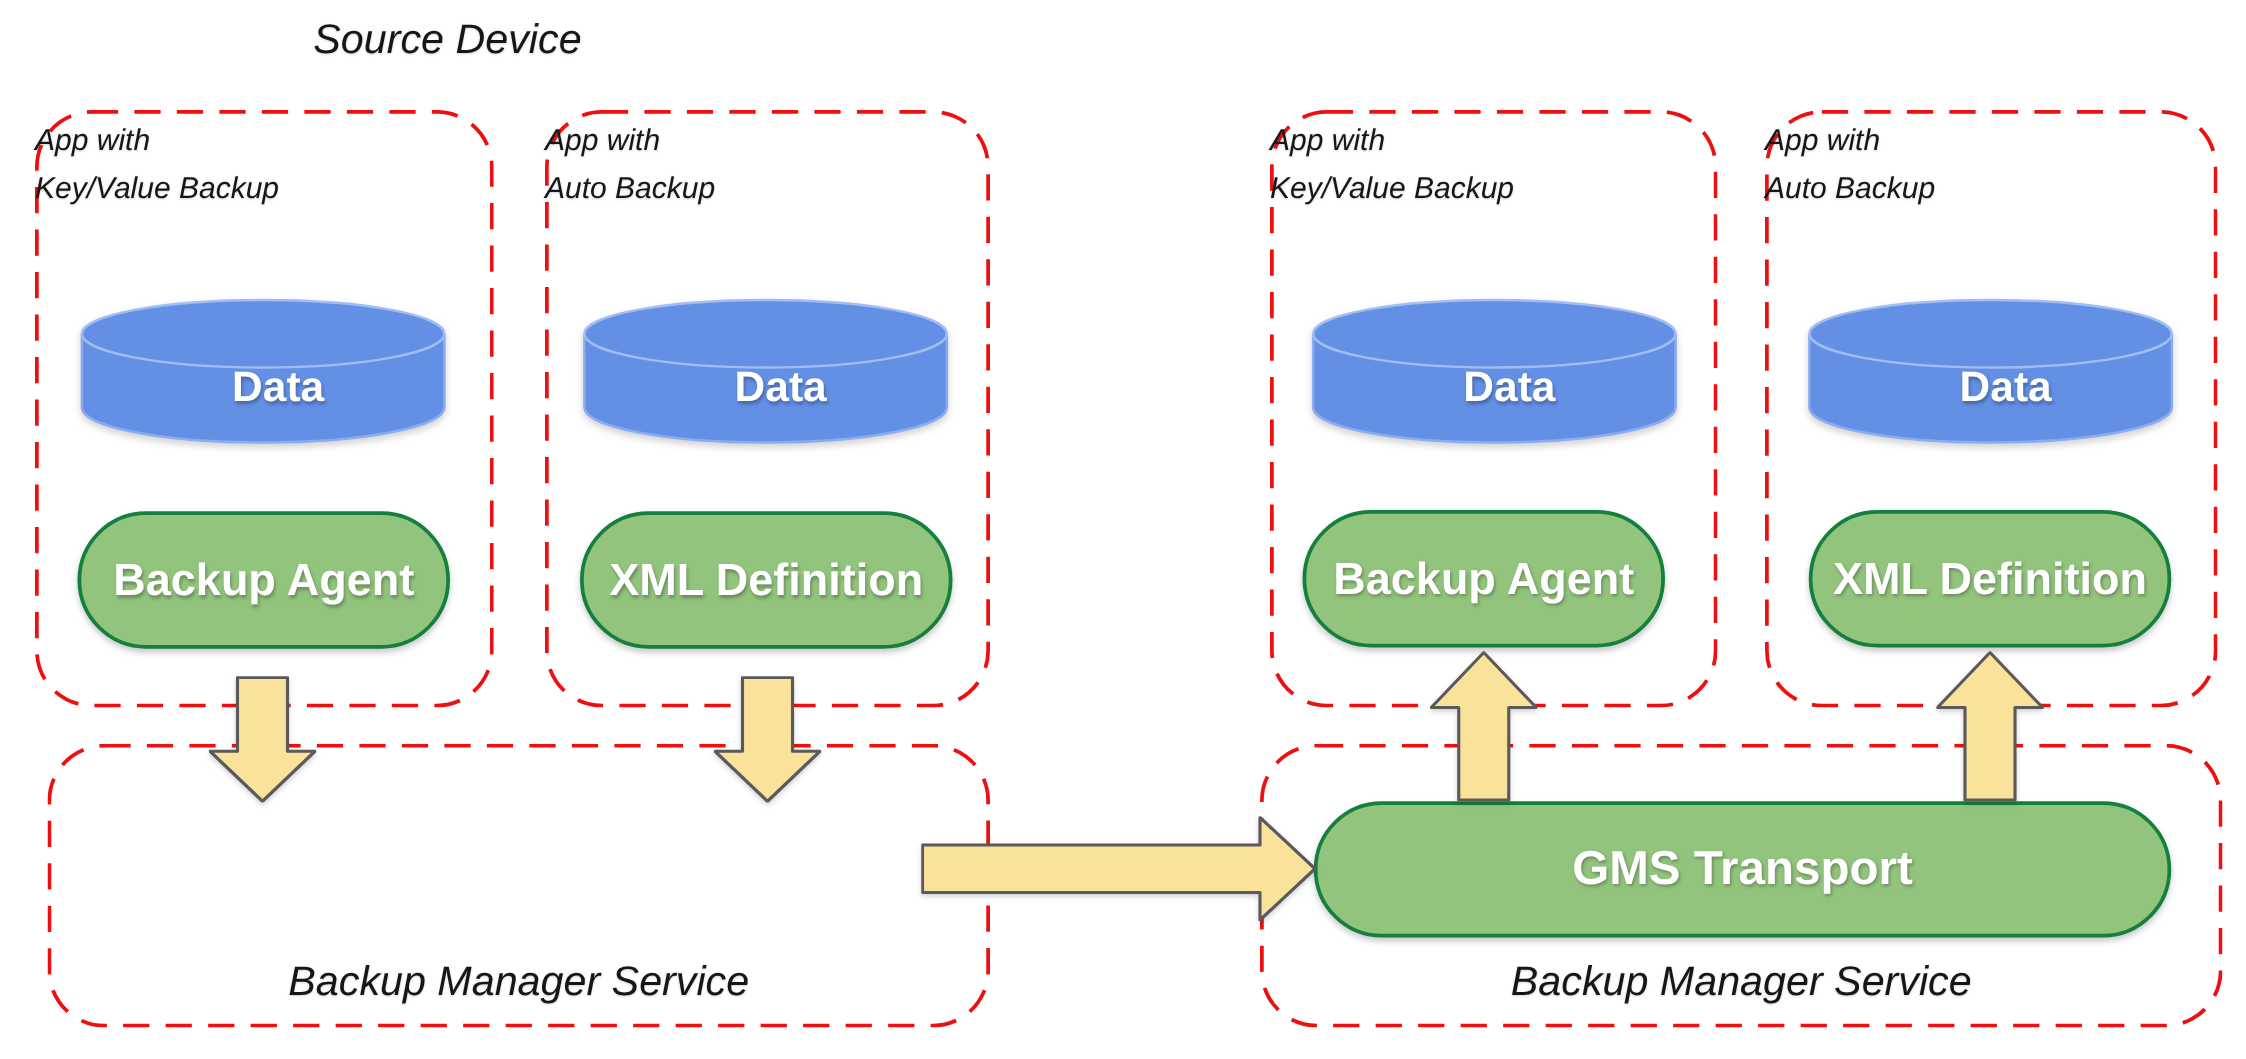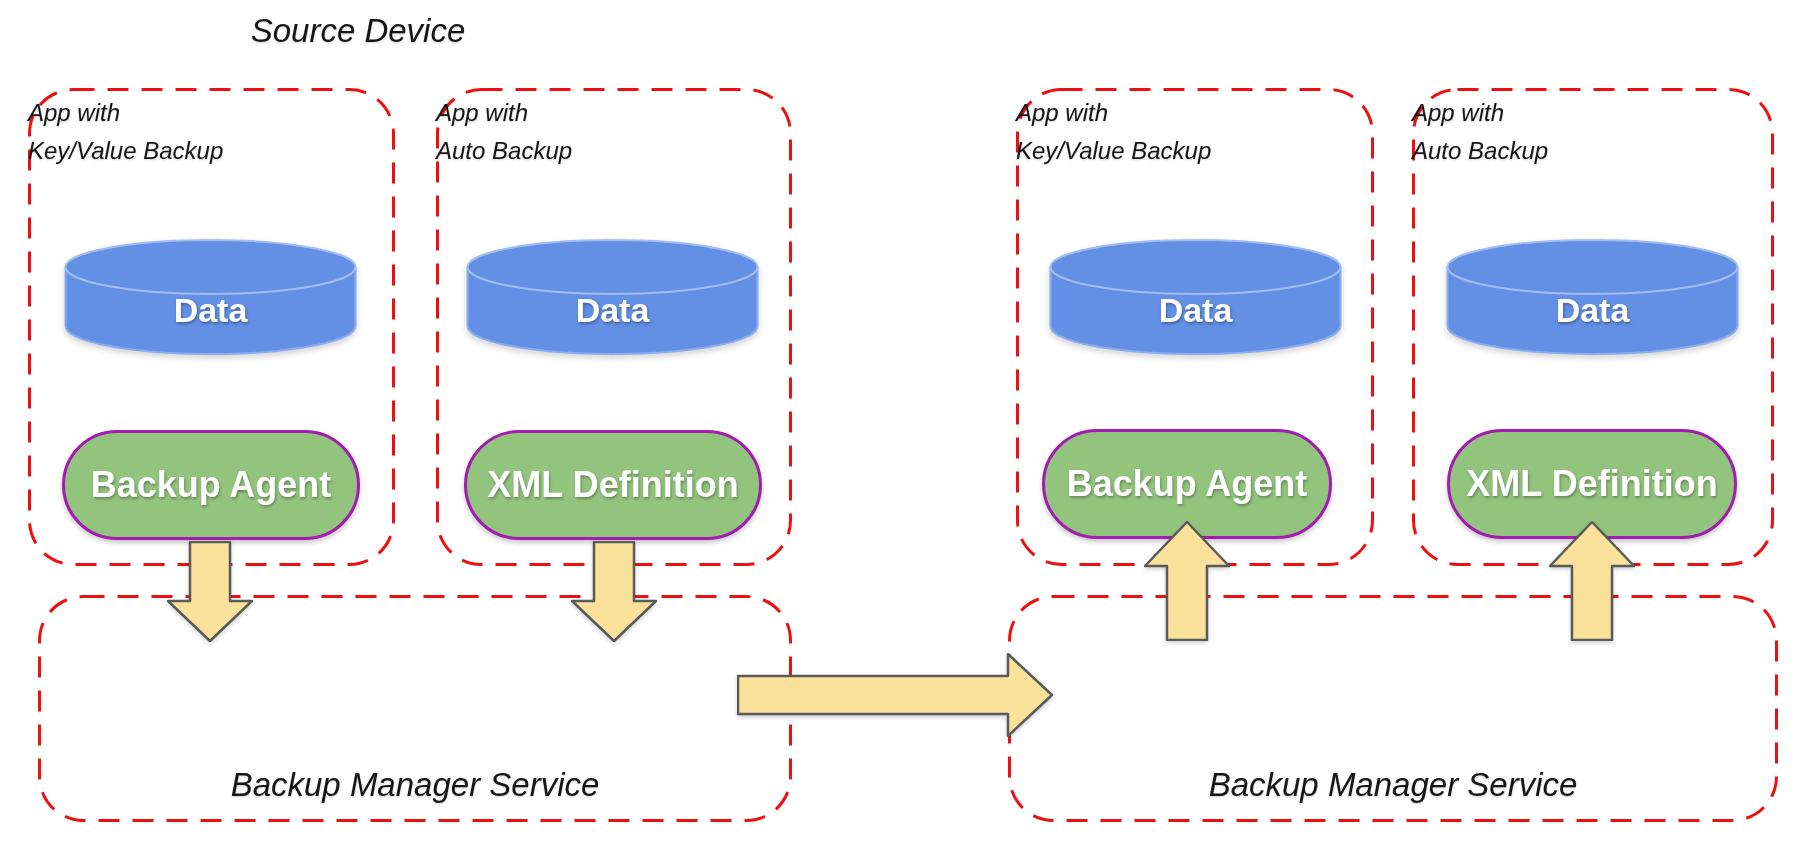--- a/index.html
+++ b/index.html
@@ -24,31 +24,32 @@
     text-shadow:0 1px 2px rgba(0,0,0,.18);white-space:nowrap;
   }
 
   
   .cylinder{position:absolute;z-index:2;filter:drop-shadow(0 3px 3px rgba(0,0,0,.18));}
   .cylinder .cyl-label{
     position:absolute;left:0;top:30px;width:100%;height:84px;
     display:flex;align-items:center;justify-content:center;
     font-size:34px;font-weight:bold;color:#ffffff;
     text-shadow:1px 2px 3px rgba(0,0,0,.30);
+    padding-left:12px;
   }
 
   
   .pill{
     position:absolute;z-index:2;
-    background:#93c47d;border:3px solid #a21caf;border-radius:56px;
+    background:#93c47d;border:3px solid #15803d;border-radius:56px;
     display:flex;align-items:center;justify-content:center;
     color:#ffffff;font-weight:bold;
     text-shadow:1px 2px 3px rgba(0,0,0,.30);
     box-shadow:0 3px 5px rgba(0,0,0,.22);
-    box-sizing:border-box;white-space:nowrap;margin-top:21px;
+    box-sizing:border-box;white-space:nowrap;
   }
   .pill.component{font-size:36px;}
   .pill.transport{font-size:38px;}
 
   
   .service-caption{
     position:absolute;z-index:2;text-align:center;
     font-size:33px;font-style:italic;color:#161616;
     text-shadow:0 1px 2px rgba(0,0,0,.18);white-space:nowrap;
   }
@@ -135,20 +136,23 @@
   <div class="pill component" style="left:464px;top:409px;width:298px;height:110px;">
     <span>XML Definition</span>
   </div>
   <div class="pill component" style="left:1042px;top:408px;width:290px;height:110px;">
     <span>Backup Agent</span>
   </div>
   <div class="pill component" style="left:1447px;top:408px;width:290px;height:110px;">
     <span>XML Definition</span>
   </div>
 
+  <div class="pill transport" style="left:1051px;top:641px;width:686px;height:109px;">
+    <span>GMS Transport</span>
+  </div>
 
   <div class="service-caption" style="left:38px;top:766px;width:754px;">Backup Manager Service</div>
   <div class="service-caption" style="left:1008px;top:766px;width:770px;">Backup Manager Service</div>
 
   <svg class="arrow" style="left:167px;top:541px;" width="86" height="101">
     <polygon points="23,1 63,1 63,60 85,60 43,100 1,60 23,60" fill="#fbe29a" stroke="#5a5a5a" stroke-width="2.5" stroke-linejoin="round"></polygon>
   </svg>
   <svg class="arrow" style="left:571px;top:541px;" width="86" height="101">
     <polygon points="23,1 63,1 63,60 85,60 43,100 1,60 23,60" fill="#fbe29a" stroke="#5a5a5a" stroke-width="2.5" stroke-linejoin="round"></polygon>
   </svg>

